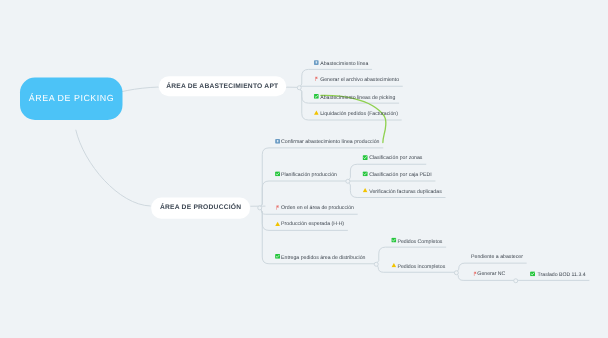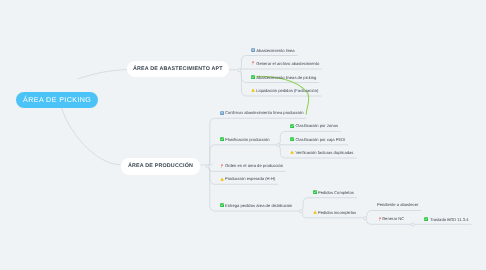--- a/index.html
+++ b/index.html
@@ -50,21 +50,21 @@
       <path d="M412.6 224.29999999999998 L471.5 224.29999999999998" fill="none" stroke="#ccd5dc" stroke-width="0.75"></path>
       <circle cx="239.4" cy="70.2" r="1.6" fill="#eff3f6" stroke="#ccd5dc" stroke-width="0.75"></circle>
       <circle cx="207.8" cy="166.3" r="1.6" fill="#eff3f6" stroke="#ccd5dc" stroke-width="0.75"></circle>
       <circle cx="278.3" cy="145" r="1.6" fill="#eff3f6" stroke="#ccd5dc" stroke-width="0.75"></circle>
       <circle cx="301" cy="211.4" r="1.6" fill="#eff3f6" stroke="#ccd5dc" stroke-width="0.75"></circle>
       <circle cx="365.1" cy="218.2" r="1.6" fill="#eff3f6" stroke="#ccd5dc" stroke-width="0.75"></circle>
       <circle cx="412.6" cy="224.6" r="1.6" fill="#eff3f6" stroke="#ccd5dc" stroke-width="0.75"></circle>
       <path d="M256.7 76.4 C270 76 297 78 307.5 93 C309.4 96.5 308.9 99.5 308.2 103.5 C307.4 107.8 306.4 109.8 306.3 114" fill="none" stroke="#8fd14f" stroke-width="1.05" stroke-linecap="round"></path>
     </svg>
 
-  <div class="node root" style="left:16px;top:92px;width:82px;height:16px;">ÁREA DE PICKING</div>
+  <div class="node root" style="left:16px;top:62px;width:82px;height:34px;">ÁREA DE PICKING</div>
 
   <div class="node lvl1" style="left:126.7px;top:60.7px;width:102.1px;height:16.8px;">ÁREA DE ABASTECIMIENTO APT</div>
 
   <div class="node lvl1" style="left:120.5px;top:157.6px;width:79.8px;height:17.6px;">ÁREA DE PRODUCCIÓN</div>
 
   <div id="leaves">
       <div class="leaf" style="left: 251.2px; top: 47.8px;">
         <svg class="ic" width="4.2" height="4.2" viewBox="0 0 16 16">
        <rect x="0.6" y="0.6" width="14.8" height="14.8" rx="2.8" fill="#6c9cc4"></rect>
        <path d="M5.8 3.9 h4.4 v4.9 a2.2 2.2 0 0 1 -2.2 2.2 a2.2 2.2 0 0 1 -2.2 -2.2 z" fill="#dceaf4" opacity="0.95"></path>

